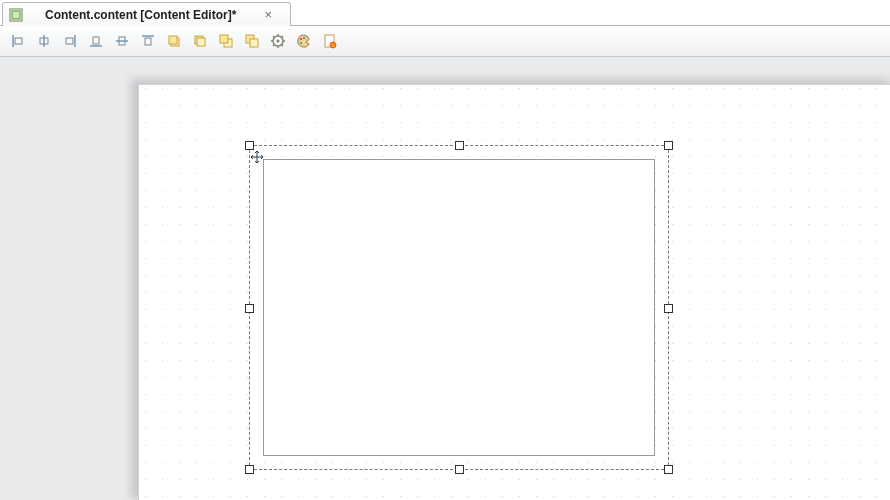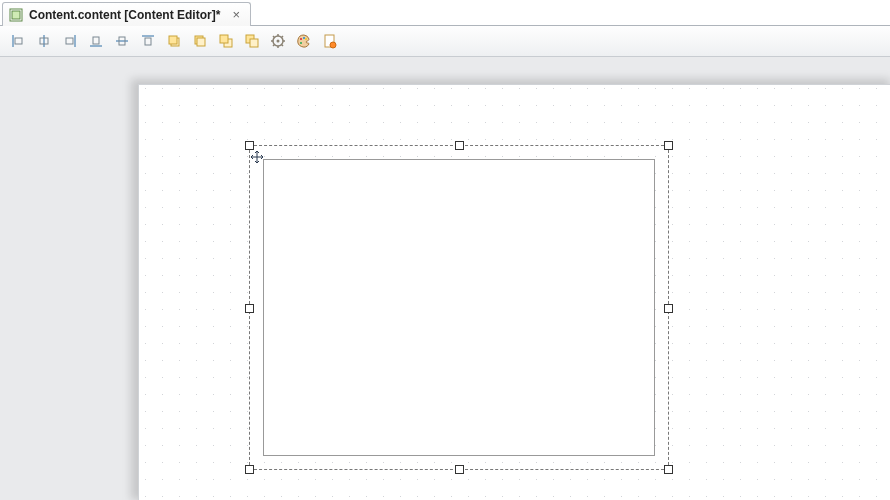--- a/index.html
+++ b/index.html
@@ -1,18 +1,18 @@
 <!DOCTYPE html>
 <html><head>
 <meta charset="utf-8">
 <style>
 html,body{margin:0;padding:0;width:890px;height:500px;overflow:hidden;font-family:"Segoe UI",Tahoma,sans-serif;font-size:12px;background:#fff;color:#000}
 .root{display:flex;flex-direction:column;width:890px;height:500px}
 .tabrow{height:25px;background:#fff;border-bottom:1px solid #aeb4bb;display:flex;align-items:flex-end;padding-left:2px}
-.tab{display:flex;align-items:center;height:23px;padding:0 8px 0 6px;background:linear-gradient(#fff,#f6f6f6);border:1px solid #b5bac1;border-bottom:none;border-radius:3px 3px 0 0;position:relative;top:1px;gap:6px}
+.tab{display:flex;align-items:center;height:23px;padding:0 16px 0 6px;background:linear-gradient(#fff,#f6f6f6);border:1px solid #b5bac1;border-bottom:none;border-radius:3px 3px 0 0;position:relative;top:1px;gap:22px}
 .tab .doc-icon{width:14px;height:14px}
 .tab-title{font-weight:bold;color:#222}
 .tab-close{width:12px;height:12px;display:flex;align-items:center;justify-content:center;margin-left:4px;color:#666;font-size:13px;line-height:12px;cursor:pointer}
 .toolbar{height:30px;background:linear-gradient(#fefefe,#eef0f2);border-bottom:1px solid #c8ccd1;display:flex;align-items:center;padding-left:8px;gap:6px}
 .tbtn{width:20px;height:20px;display:flex;align-items:center;justify-content:center;border-radius:2px;cursor:pointer}
 .tbtn svg{display:block}
 .workarea{flex:1;display:flex;background:#e9eaec;overflow:hidden}
 .ruler-v{width:25px;height:100%;background:#e9eaec}
 .canvas-wrap{flex:1;position:relative;background:#e9eaec}
 .page-shadow{position:absolute;left:106px;top:22px;right:0;bottom:0;background:rgba(0,0,0,.15);filter:blur(4px)}

